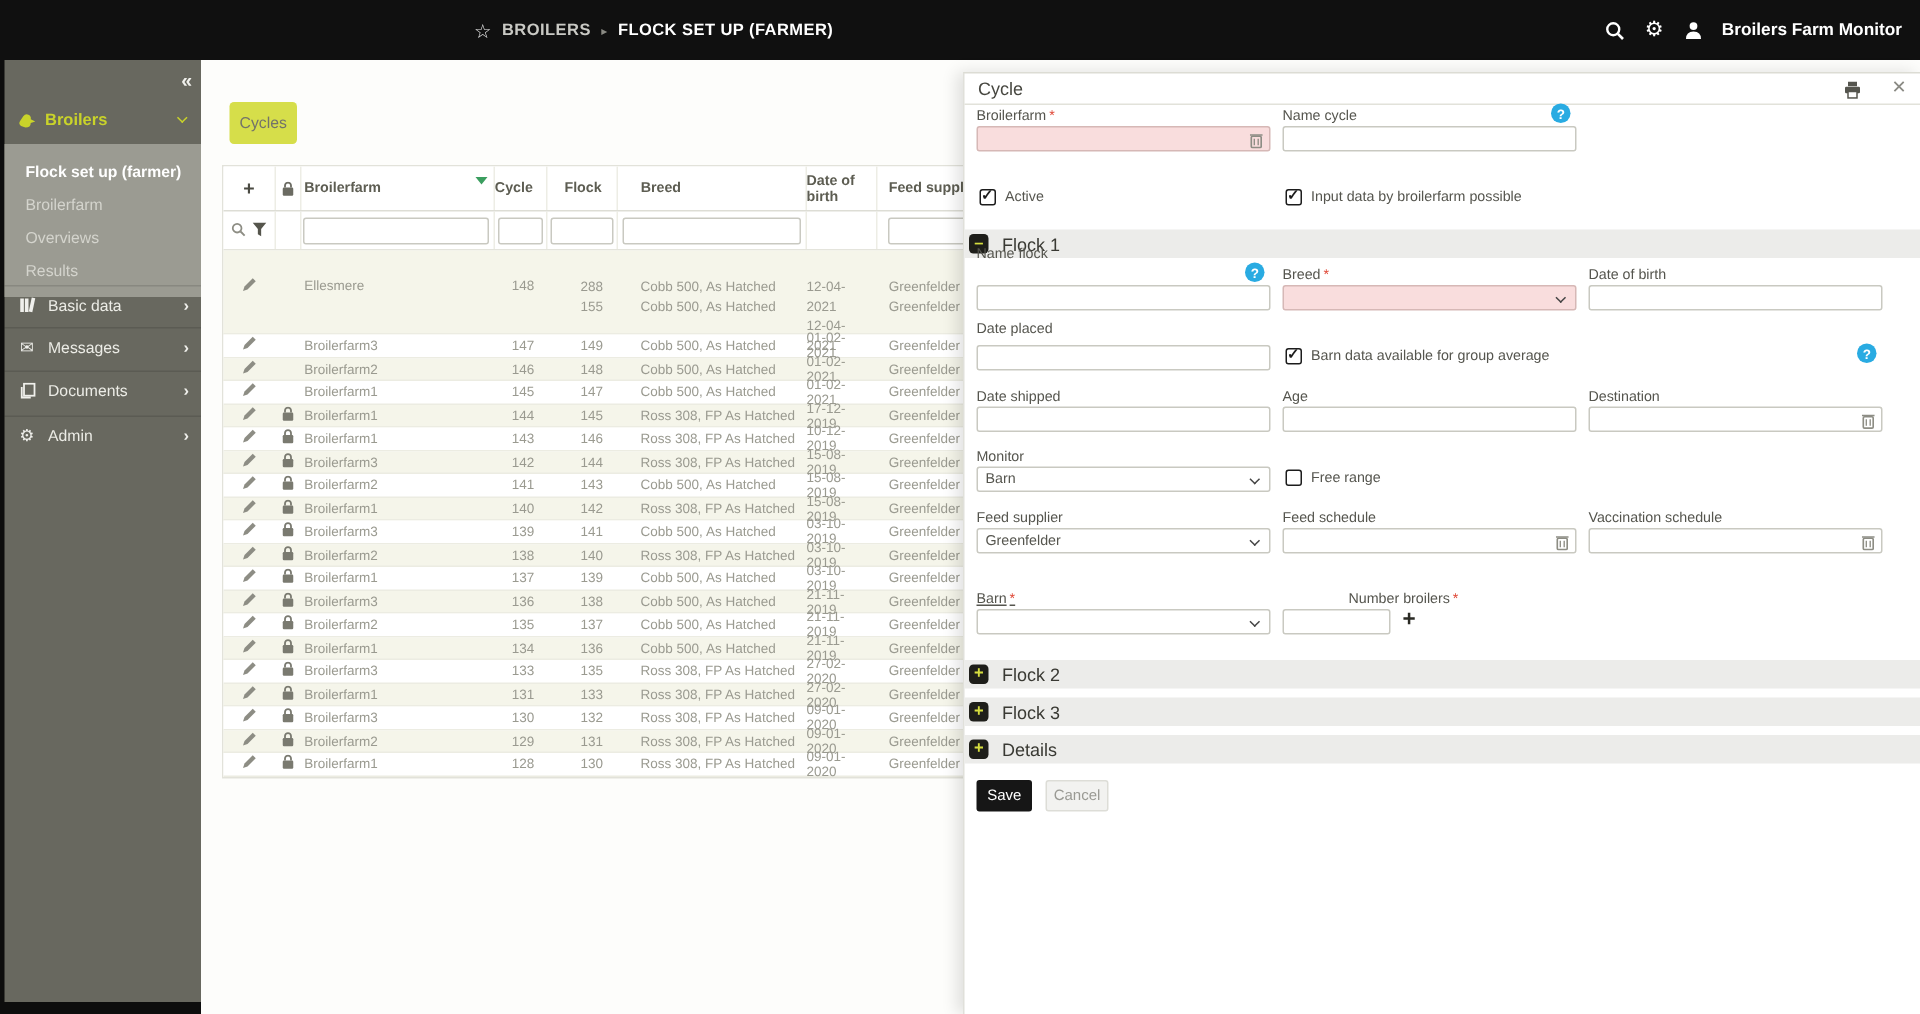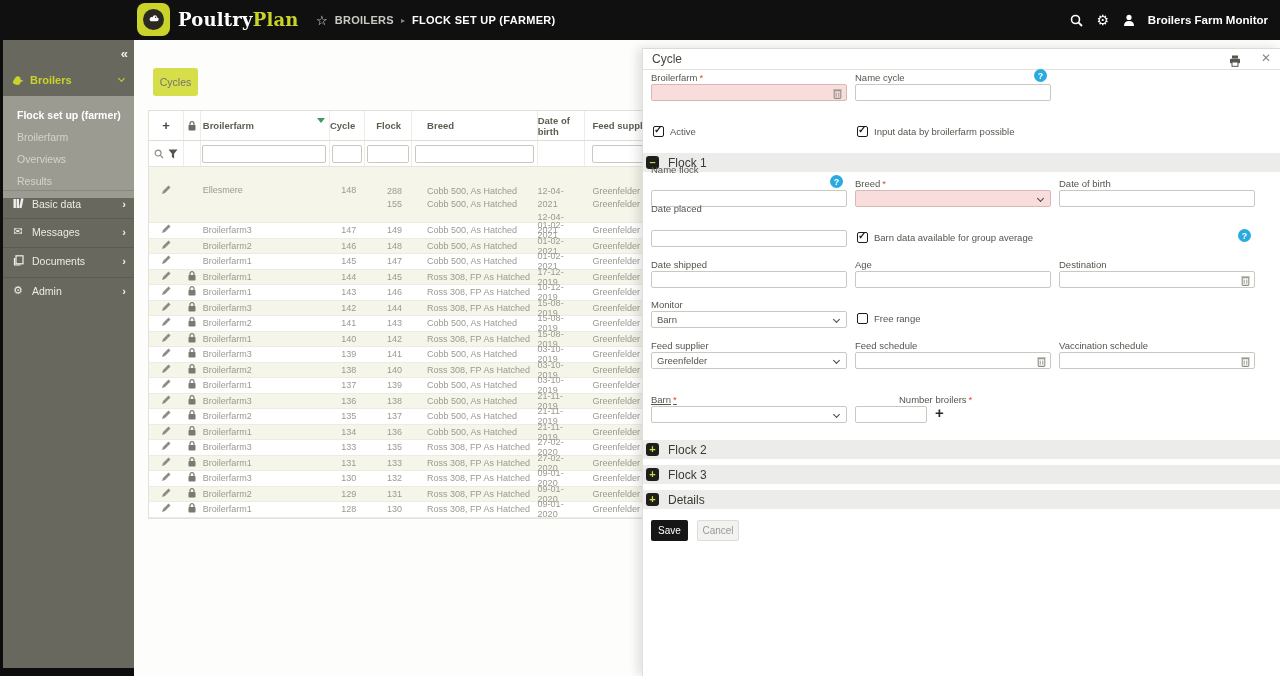--- a/index.html
+++ b/index.html
@@ -88,31 +88,20 @@
   .secbar { position:absolute; left:0; width:638px; height:19px; background:#ececea; display:flex; align-items:center; cursor:pointer; }
   .secbar .sic { width:13px; height:13px; background:#1e1e1a; border-radius:3px; margin-left:3px; display:flex; align-items:center; justify-content:center; color:#d6de3f; font-size:11px; font-weight:bold; line-height:11px; }
   .secbar .stitle { margin-left:9px; font-size:12px; color:#3a3a34; }
   #btn-save { position:absolute; left:8px; top:471px; width:37px; height:21px; background:#161616; color:#fff; font-size:10px; border:none; border-radius:2px; display:flex; align-items:center; justify-content:center; cursor:pointer; }
   #btn-cancel { position:absolute; left:54px; top:471px; width:42px; height:21px; background:#f2f2f0; color:#9a9a94; font-size:10px; border:1px solid #ddddd7; border-radius:2px; display:flex; align-items:center; justify-content:center; cursor:pointer; }
 </style>
 </head>
 <body>
 
 <div id="topbar">
-  <div id="logo">
-    <div id="logo-tile">
-      <div id="logo-circle">
-        <svg width="13" height="13" viewBox="0 0 14 14">
-            <path d="M4 9 q-2-1 -1-3 q1-2 3-1.5 q0.5-2 2.5-2 q2.3 0 2.5 2.3 q2 0.5 1.5 2.4 q-0.4 1.8 -2.5 1.8 z" fill="#fff"></path>
-            <circle cx="9.2" cy="4.6" r="0.8" fill="#2a2a22"></circle>
-          </svg>
-      </div>
-    </div>
-    <div id="logo-word"><span class="w1">Poultry</span><span class="w2">Plan</span></div>
-  </div>
   <div id="breadcrumb">
     <span class="star">☆</span>
     <span class="sec">BROILERS</span>
     <span class="sep">▸</span>
     <span class="page">FLOCK SET UP (FARMER)</span>
   </div>
   <div id="topbar-right">
     <span class="ticon">
       <svg width="13" height="13" viewBox="0 0 13 13">
           <circle cx="5.5" cy="5.5" r="4" fill="none" stroke="#fff" stroke-width="1.6"></circle>
@@ -657,21 +646,21 @@
   <span class="helpq" style="left:187px;top:126px;">?</span>
   <span class="lab" style="left:212px;top:129px;"><span>Breed</span><span class="req">*</span></span>
   <span class="lab" style="left:416px;top:129px;">Date of birth</span>
   <div class="inp noicon" style="left:8px;top:141px;"><span></span></div>
   <div class="sel pink" style="left:212px;top:141px;">
       <span></span>
       <span class="sv-chev"></span>
     </div>
   <div class="inp noicon" style="left:416px;top:141px;"><span></span></div>
 
-  <span class="lab" style="left:8px;top:154px;">Date placed</span>
+  <span class="lab" style="left:8px;top:165px;">Date placed</span>
   <div class="inp noicon" style="left:8px;top:181px;"><span></span></div>
   <span class="cbx checked" style="left:214px;top:183px;"></span>
   <span class="cbx-lab" style="left:231px;top:183px;">Barn data available for group average</span>
   <span class="helpq" style="left:595px;top:180px;">?</span>
 
   <span class="lab" style="left:8px;top:210px;">Date shipped</span>
   <span class="lab" style="left:212px;top:210px;">Age</span>
   <span class="lab" style="left:416px;top:210px;">Destination</span>
   <div class="inp noicon" style="left:8px;top:222px;"><span></span></div>
   <div class="inp noicon" style="left:212px;top:222px;"><span></span></div>

